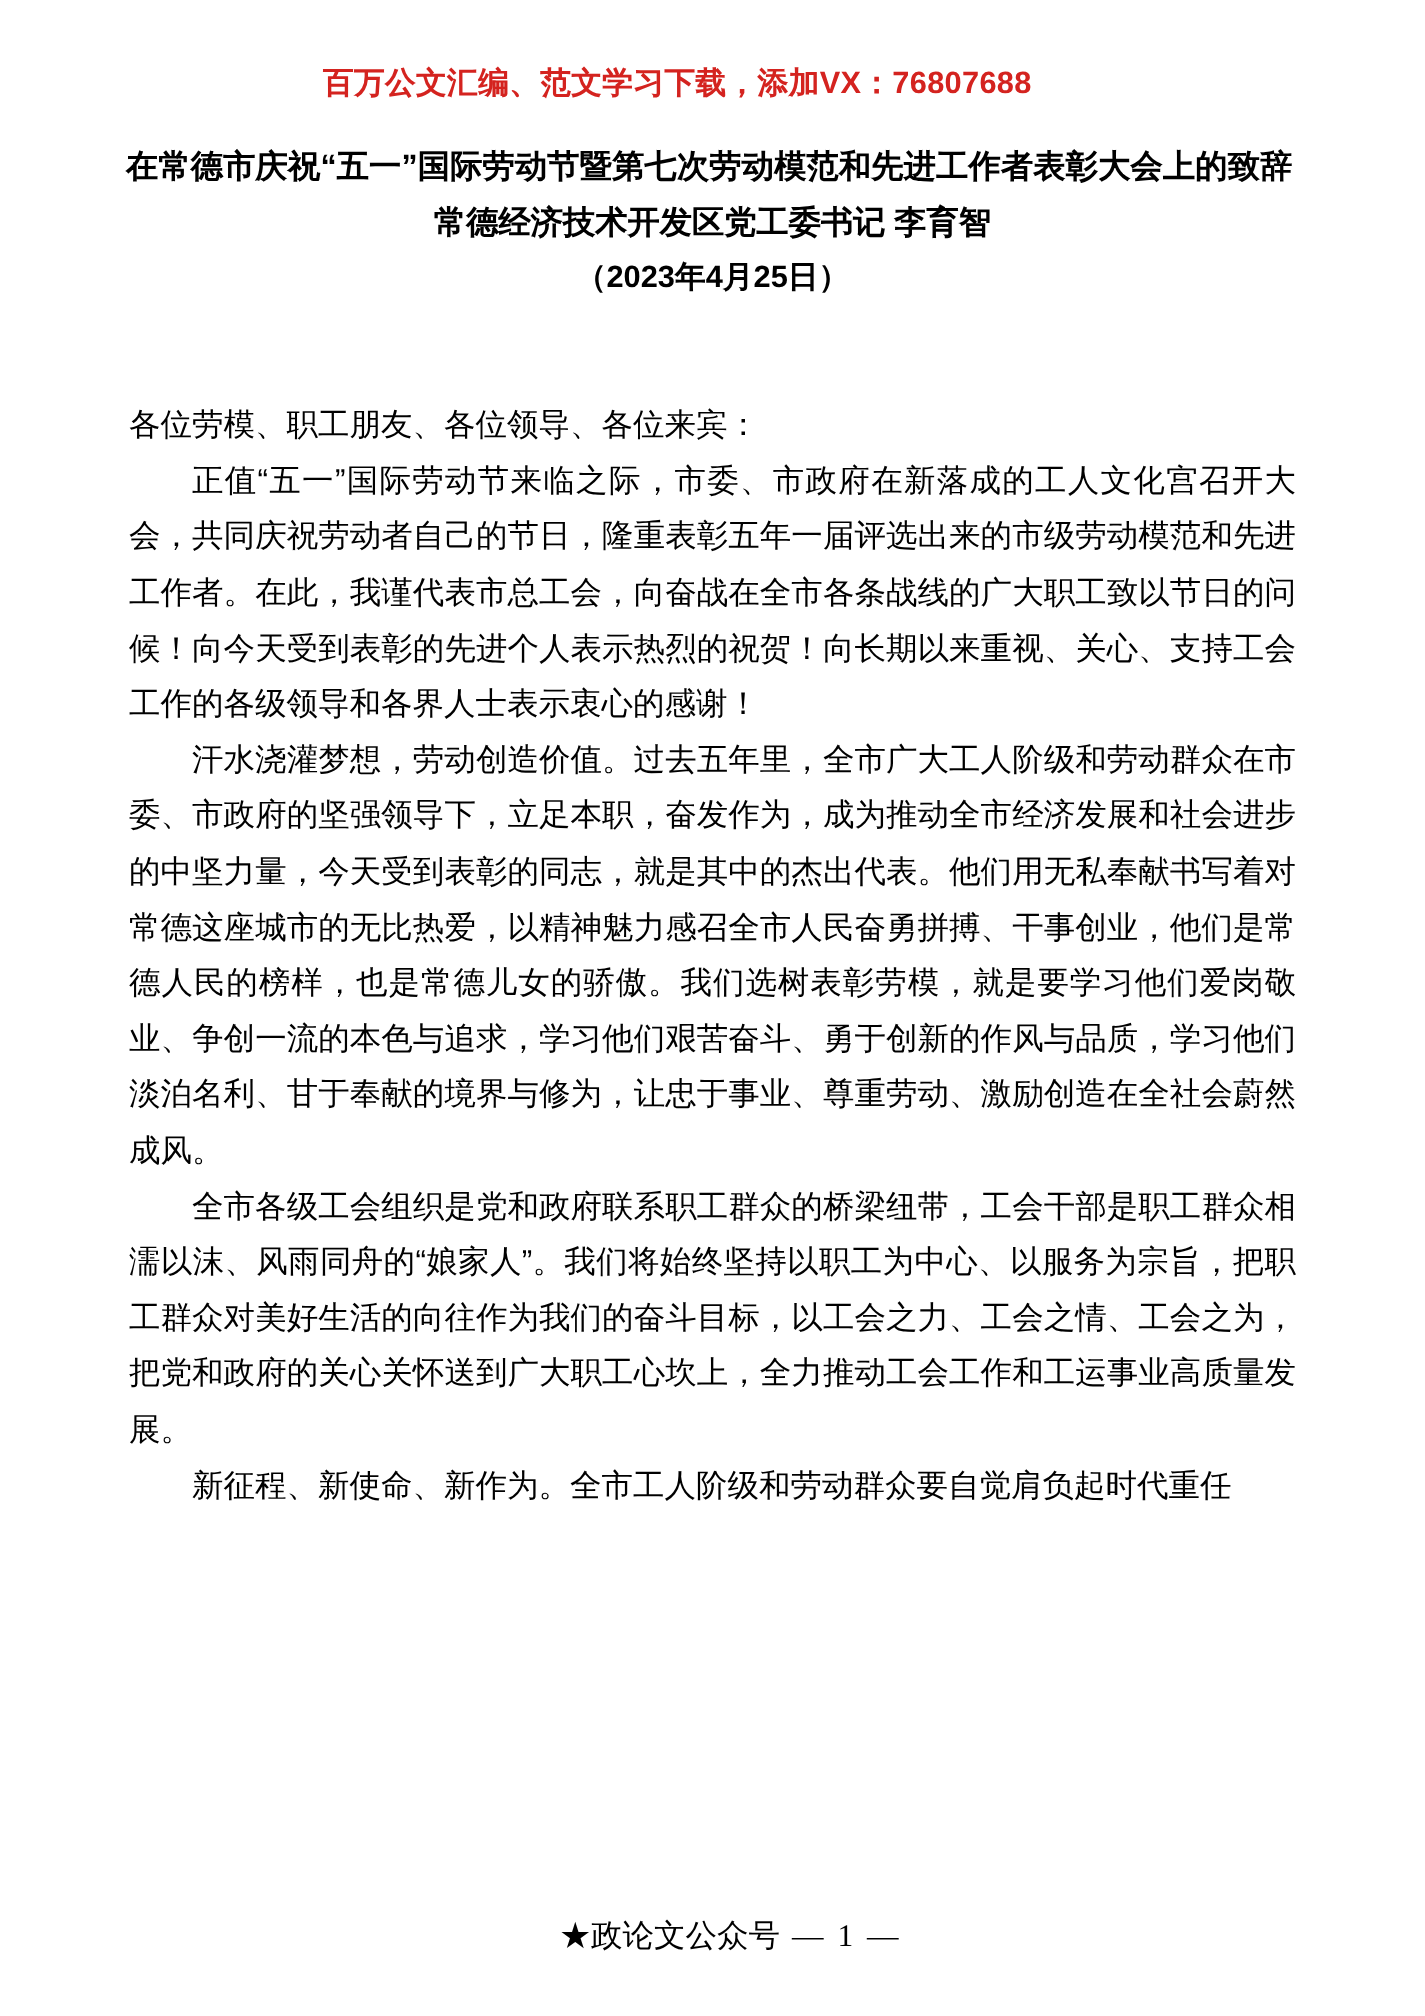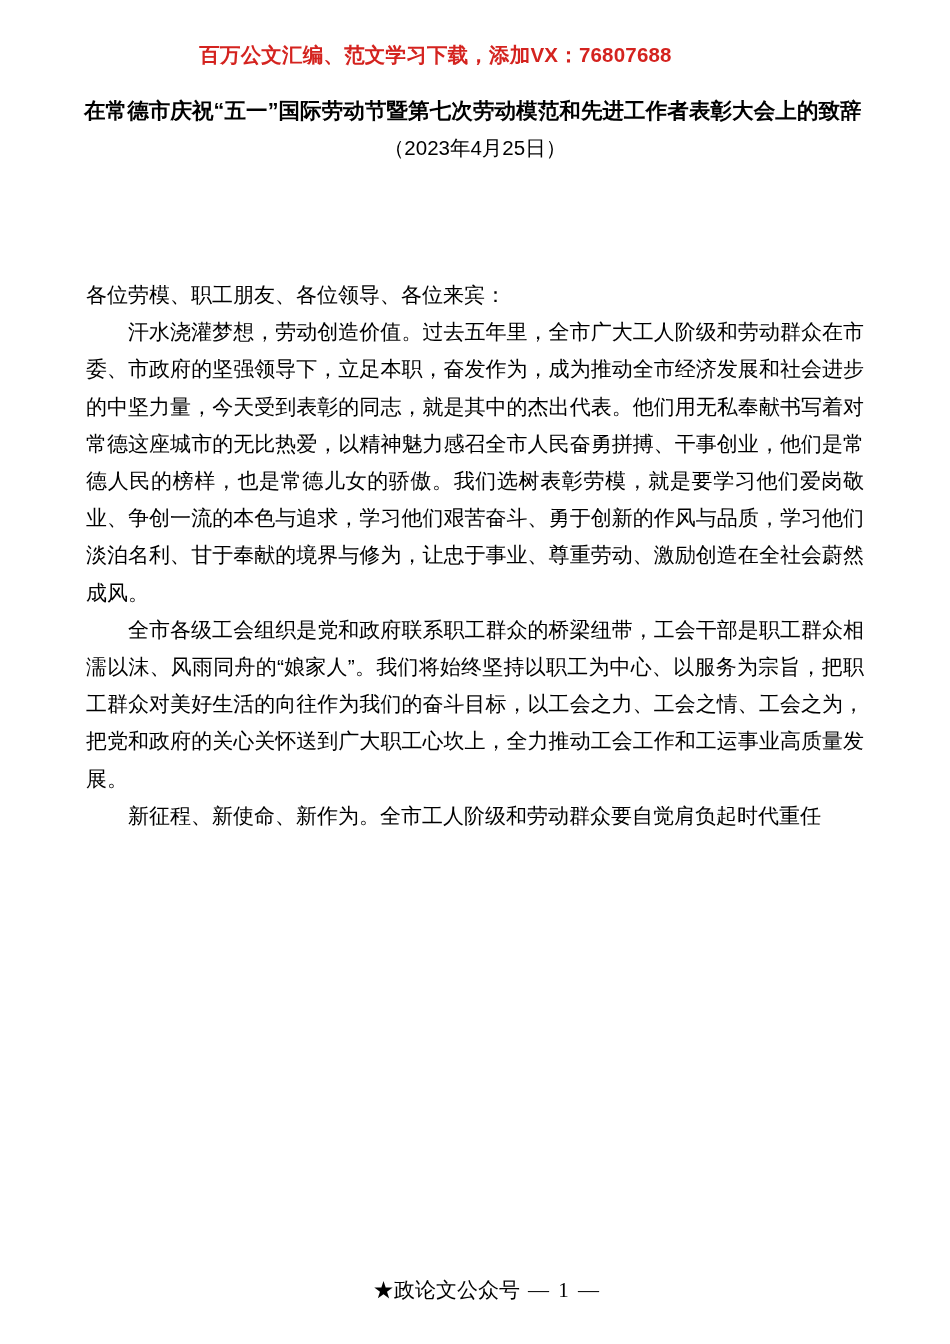--- a/index.html
+++ b/index.html
@@ -25,20 +25,21 @@
     position: absolute;
     top: 41px;
     left: 0;
     width: 871px;
     text-align: center;
     color: #d4231f;
     font-size: 20.5px;
     font-weight: 700;
     letter-spacing: 0.2px;
     white-space: nowrap;
+    padding-left: 16px;
   }
 
   
   .title-block {
     position: absolute;
     top: 93px;
     left: 84px;
     width: 782px;
   }
   .doc-title {
@@ -52,31 +53,31 @@
   .doc-byline {
     font-size: 21.5px;
     font-weight: 700;
     line-height: 36px;
     text-align: center;
     margin: 0;
     margin-top: 1px;
   }
   .doc-date {
     font-size: 20.5px;
-    font-weight: 400;
+    font-weight: 700;
     line-height: 36px;
     text-align: center;
     margin: 12px;
     margin-top: 1px;
   }
 
   
   .body-block {
     position: absolute;
-    top: 276px;
+    top: 265px;
     left: 86px;
     width: 778px;
   }
   .salutation {
     font-size: 21px;
     line-height: 37.2px;
     margin: 0;
     text-align: justify;
     text-align-last: left;
   }
@@ -111,25 +112,27 @@
 </style>
 </head>
 <body>
 
 <div class="page">
 
   <div class="promo-banner">百万公文汇编、范文学习下载，添加VX：76807688</div>
 
   <div class="title-block">
     <h1 class="doc-title">在常德市庆祝“五一”国际劳动节暨第七次劳动模范和先进工作者表彰大会上的致辞</h1>
+    <div class="doc-byline">常德经济技术开发区党工委书记 李育智</div>
     <div class="doc-date">（2023年4月25日）</div>
   </div>
 
   <div class="body-block">
     <p class="salutation">各位劳模、职工朋友、各位领导、各位来宾：</p>
+    <p class="para">正值“五一”国际劳动节来临之际，市委、市政府在新落成的工人文化宫召开大会，共同庆祝劳动者自己的节日，隆重表彰五年一届评选出来的市级劳动模范和先进工作者。在此，我谨代表市总工会，向奋战在全市各条战线的广大职工致以节日的问候！向今天受到表彰的先进个人表示热烈的祝贺！向长期以来重视、关心、支持工会工作的各级领导和各界人士表示衷心的感谢！</p>
     <p class="para">汗水浇灌梦想，劳动创造价值。过去五年里，全市广大工人阶级和劳动群众在市委、市政府的坚强领导下，立足本职，奋发作为，成为推动全市经济发展和社会进步的中坚力量，今天受到表彰的同志，就是其中的杰出代表。他们用无私奉献书写着对常德这座城市的无比热爱，以精神魅力感召全市人民奋勇拼搏、干事创业，他们是常德人民的榜样，也是常德儿女的骄傲。我们选树表彰劳模，就是要学习他们爱岗敬业、争创一流的本色与追求，学习他们艰苦奋斗、勇于创新的作风与品质，学习他们淡泊名利、甘于奉献的境界与修为，让忠于事业、尊重劳动、激励创造在全社会蔚然成风。</p>
     <p class="para">全市各级工会组织是党和政府联系职工群众的桥梁纽带，工会干部是职工群众相濡以沫、风雨同舟的“娘家人”。我们将始终坚持以职工为中心、以服务为宗旨，把职工群众对美好生活的向往作为我们的奋斗目标，以工会之力、工会之情、工会之为，把党和政府的关心关怀送到广大职工心坎上，全力推动工会工作和工运事业高质量发展。</p>
     <p class="para">新征程、新使命、新作为。全市工人阶级和劳动群众要自觉肩负起时代重任</p>
   </div>
 
   <div class="footer">
     <span class="footer-mark">★政论文公众号</span><span class="footer-pageno">— 1 —</span>
   </div>
 
 </div>

